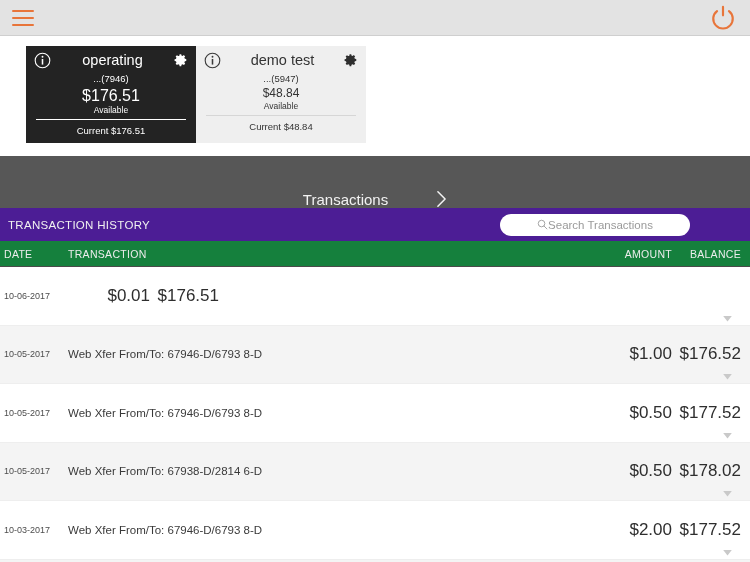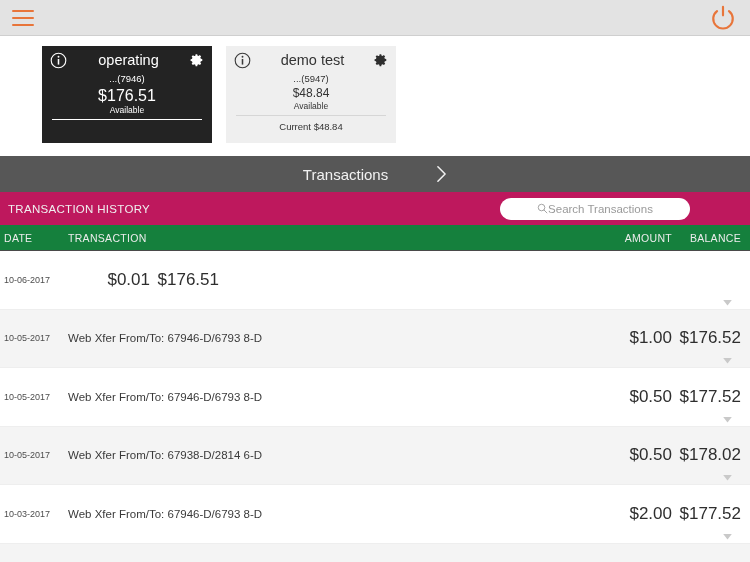--- a/index.html
+++ b/index.html
@@ -42,23 +42,21 @@
     height: 26px;
     cursor: pointer;
     display: block;
   }
 
   
   .accounts {
     background: #ffffff;
     padding: 10px 0 12px 26px;
     display: flex;
-    gap: 14px;
     height: 120px;
-    margin-left: 16px;
   }
   .card {
     width: 170px;
     height: 97px;
     position: relative;
     padding: 6px 8px 0 8px;
     display: flex;
     flex-direction: column;
   }
   .card.dark  { background: #232323; color: #ffffff; }
@@ -114,39 +112,39 @@
   .card.light .card-rule { background: #d6d6d6; }
   .acct-current {
     text-align: center;
     font-size: 9.5px;
     line-height: 12px;
     padding-top: 5px;
   }
 
   
   .txbar {
-    height: 36px;
+    height: 52px;
     background: #575757;
     color: #f2f2f2;
     display: flex;
-    align-items: center;
+    align-items: flex-end;
     justify-content: center;
     gap: 48px;
     cursor: pointer;
   }
   .txbar-label { font-size: 15px; }
   .chev {
     width: 11px; height: 18px;
     display: block;
   }
 
   
   .histbar {
     height: 33px;
-    background: #be185d;
+    background: #4c1d95;
     display: flex;
     align-items: center;
     justify-content: space-between;
     padding: 0 60px 0 8px;
   }
   .hist-title {
     color: #f0f0f0;
     font-size: 11.5px;
     letter-spacing: 0.3px;
   }
@@ -252,20 +250,21 @@
       <span class="acct-name">operating</span>
       <svg class="gear-ico" viewBox="0 0 24 24">
         <path fill="#ffffff" d="M12 8.2a3.8 3.8 0 1 0 0 7.6 3.8 3.8 0 0 0 0-7.6zm0 6a2.2 2.2 0 1 1 0-4.4 2.2 2.2 0 0 1 0 4.4z"></path>
         <path fill="#ffffff" d="M21 13.6v-3.2l-2.5-.45a6.9 6.9 0 0 0-.85-2.05l1.45-2.05-2.25-2.25-2.05 1.45a6.9 6.9 0 0 0-2.05-.85L12.4 2H9.6L9.15 4.5a6.9 6.9 0 0 0-2.05.85L5.05 3.9 2.8 6.15 4.25 8.2a6.9 6.9 0 0 0-.85 2.05L1 10.7v3.2l2.4.45a6.9 6.9 0 0 0 .85 2.05L2.8 18.45l2.25 2.25 2.05-1.45a6.9 6.9 0 0 0 2.05.85L9.6 22.6h2.8l.45-2.5a6.9 6.9 0 0 0 2.05-.85l2.05 1.45 2.25-2.25-1.45-2.05a6.9 6.9 0 0 0 .85-2.05z"></path>
       </svg>
     </div>
     <div class="acct-num">...(7946)</div>
     <div class="acct-bal">$176.51</div>
     <div class="acct-sub">Available</div>
     <div class="card-rule"></div>
+    <div class="acct-current">Current $176.51</div>
   </div>
 
   <div class="card light">
     <div class="card-top">
       <svg class="info-ico" viewBox="0 0 20 20">
         <circle cx="10" cy="10" r="8.6" fill="none" stroke="#3a3a3a" stroke-width="1.3"></circle>
         <circle cx="10" cy="5.6" r="1.1" fill="#3a3a3a"></circle>
         <rect x="9.1" y="8.2" width="1.8" height="6.6" fill="#3a3a3a"></rect>
       </svg>
       <span class="acct-name">demo test</span>

